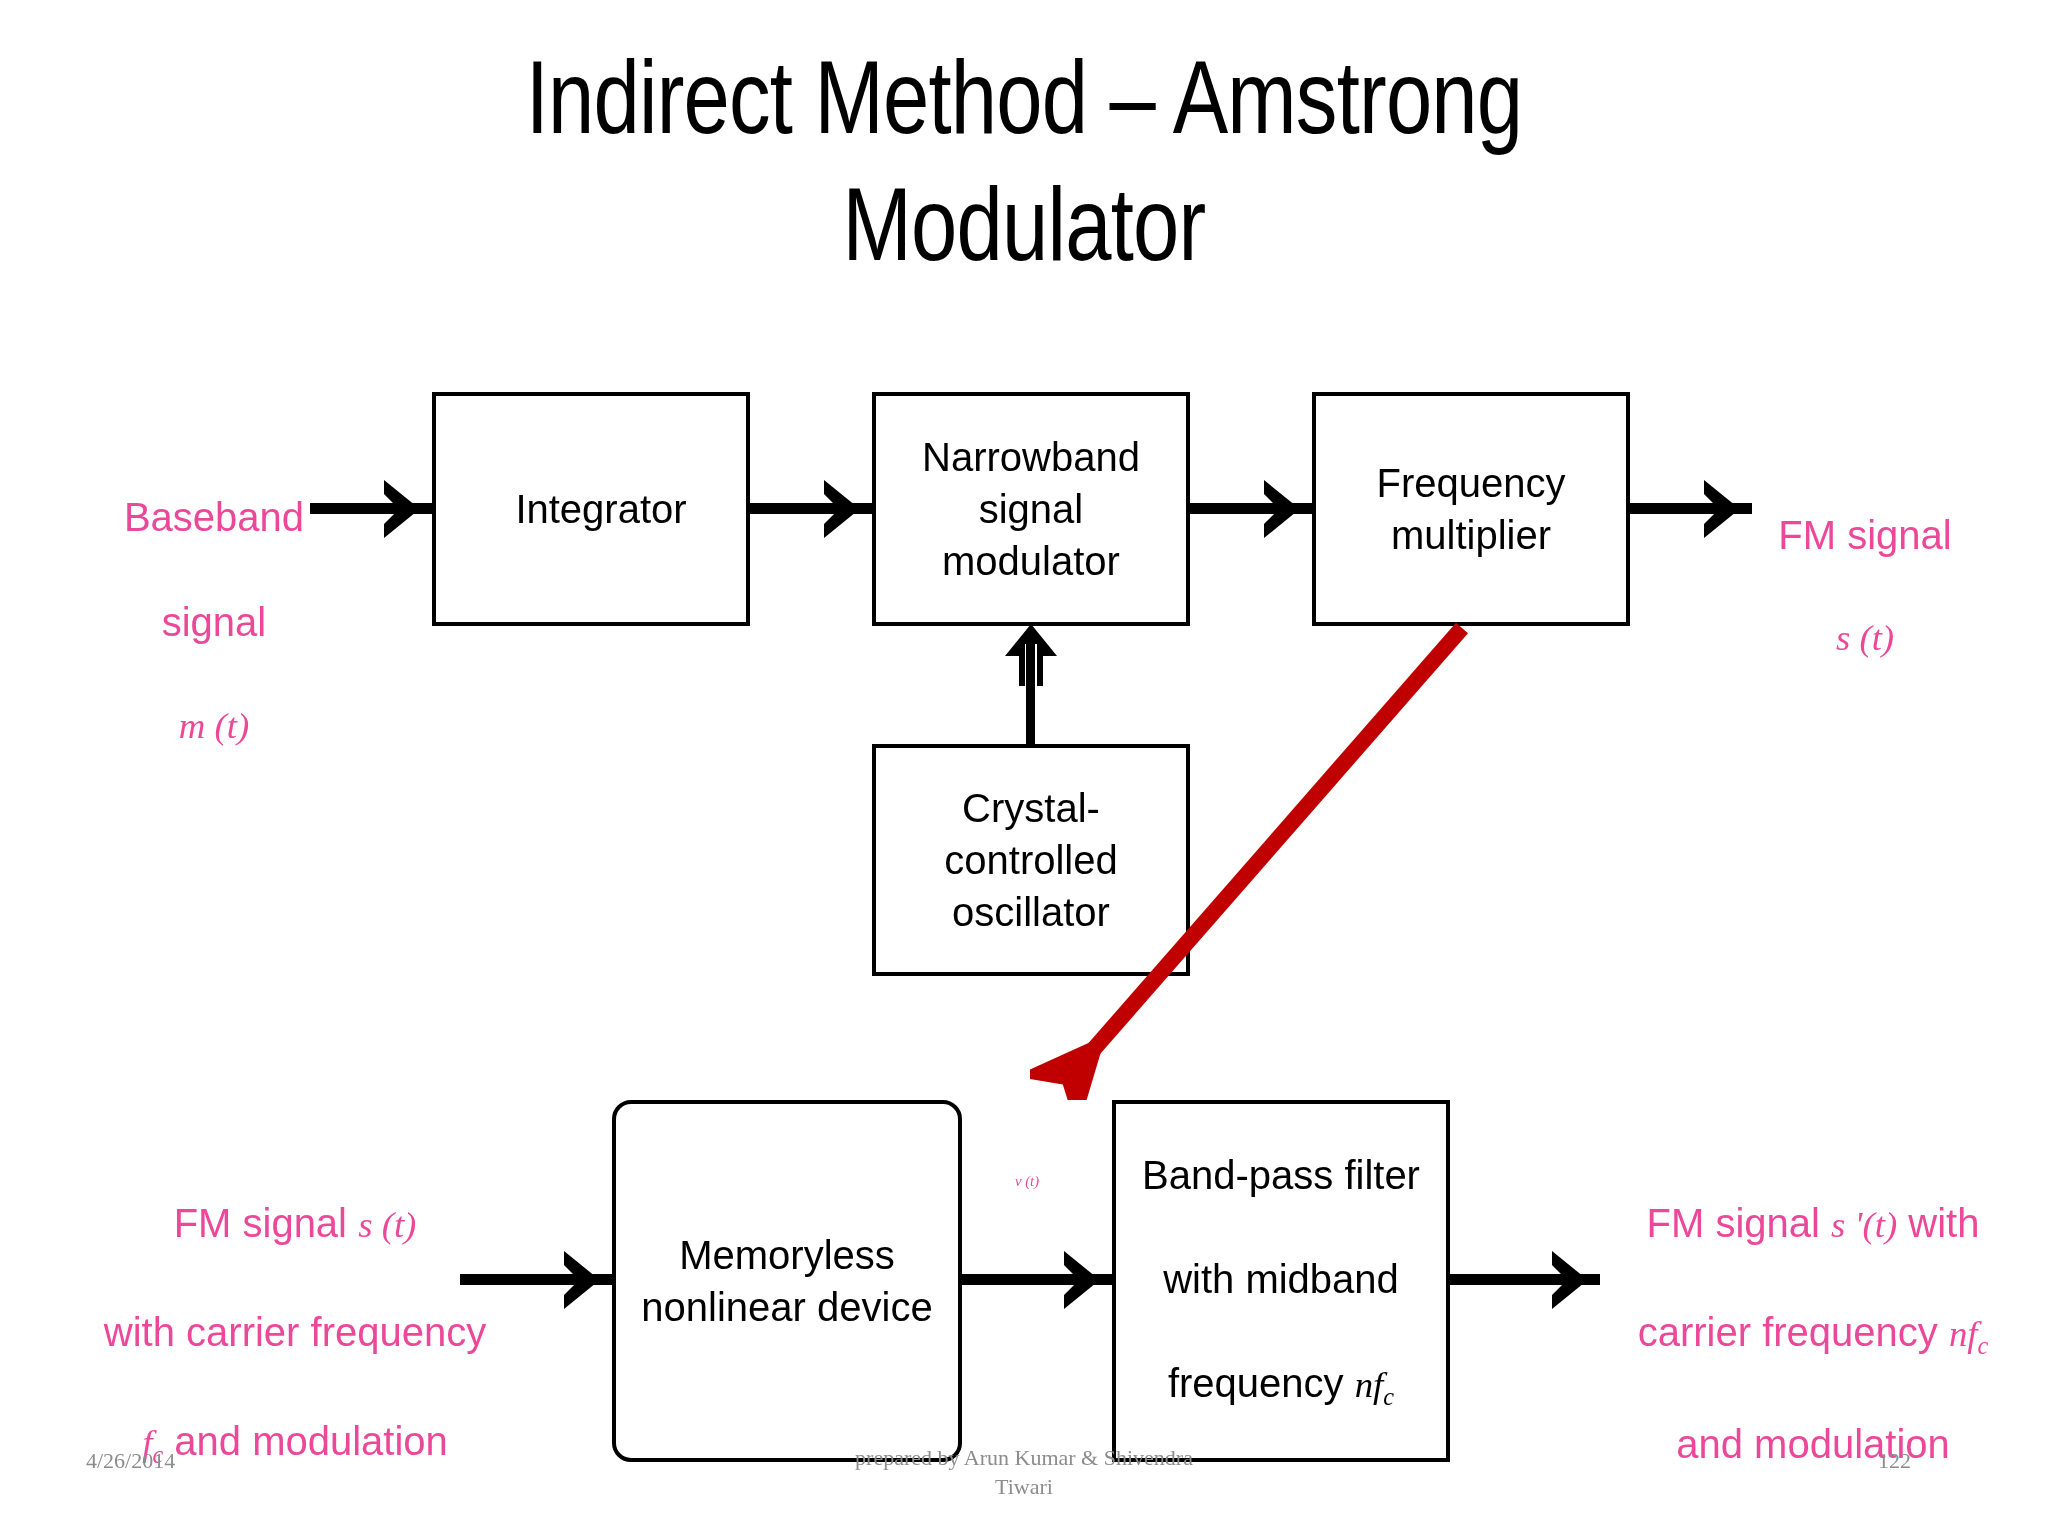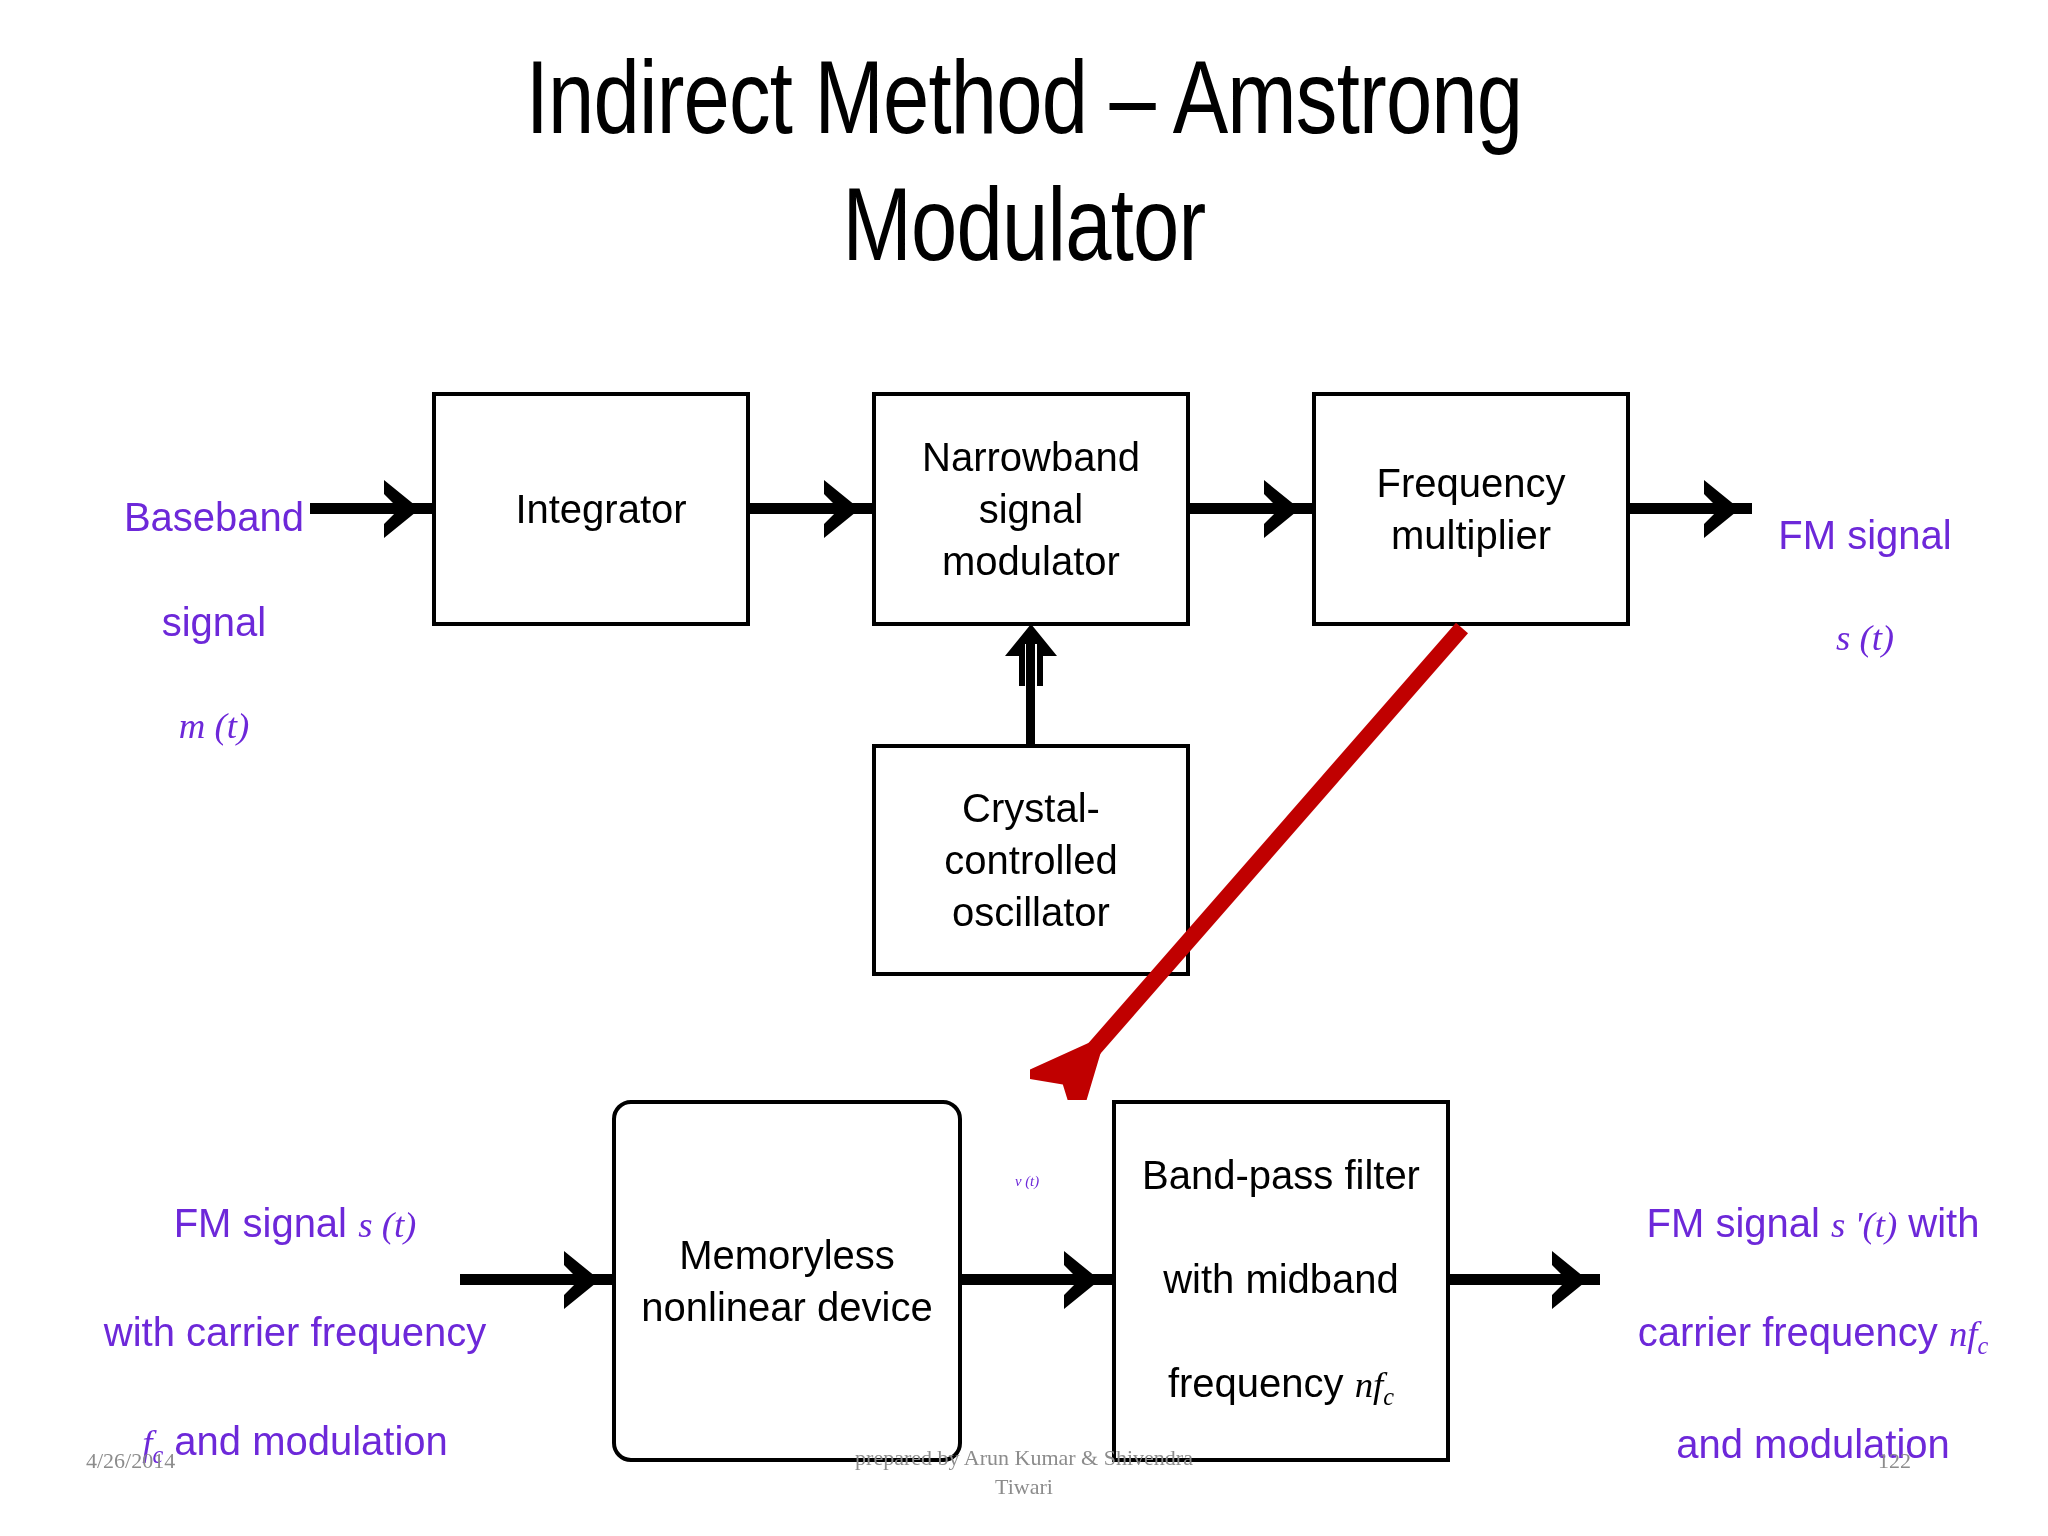--- a/index.html
+++ b/index.html
@@ -67,21 +67,21 @@
   #box-oscillator        { left: 872px;  top: 744px;  width: 318px; height: 232px; }
   #box-memoryless        { left: 612px;  top: 1100px; width: 350px; height: 362px; border-radius: 19px; }
   #box-bpf               { left: 1112px; top: 1100px; width: 338px; height: 362px; }
 
   
   .cap {
     position: absolute;
     font-family: "Liberation Sans", sans-serif;
     font-size: 40px;
     line-height: 1.32;
-    color: #6d28d9;
+    color: #ec4899;
     text-align: center;
     white-space: pre-line;
     z-index: 3;
   }
   #cap-baseband { left: 44px;  top: 438px; width: 340px; }
   #cap-fmsignal { left: 1700px; top: 456px; width: 330px; }
   #cap-in-left  { left: 70px;  top: 1142px; width: 450px; font-size: 40px; line-height: 1.36; }
   #cap-out-right{ left: 1578px; top: 1142px; width: 470px; font-size: 40px; line-height: 1.36; }
   #cap-vt       { left: 972px; top: 1172px; width: 110px; }
 

